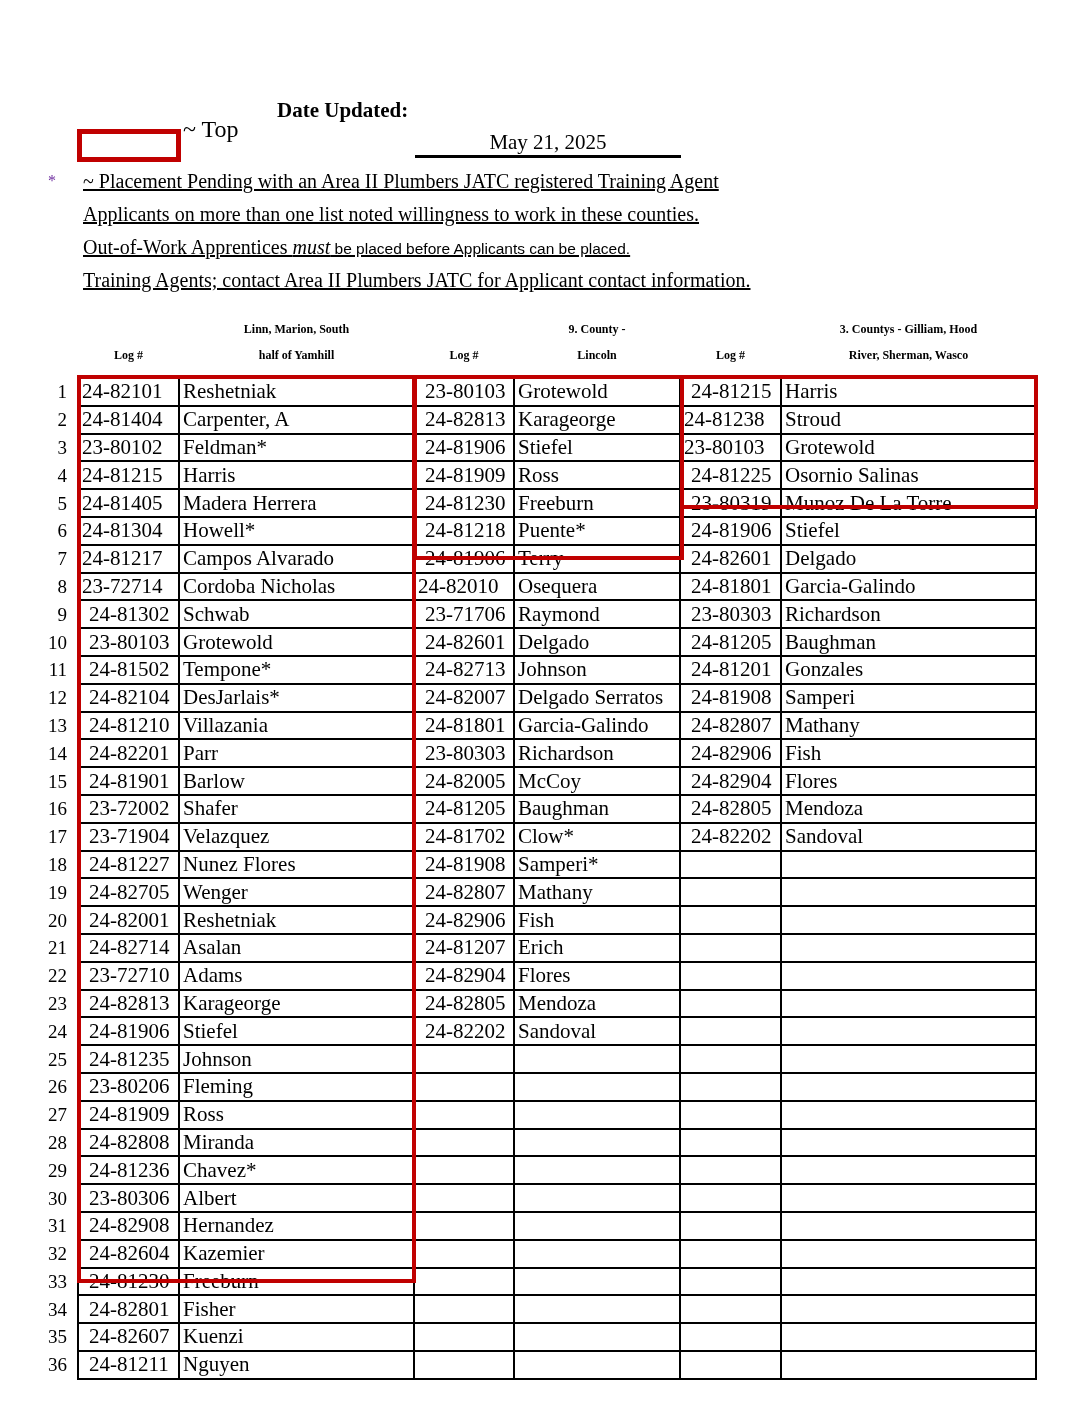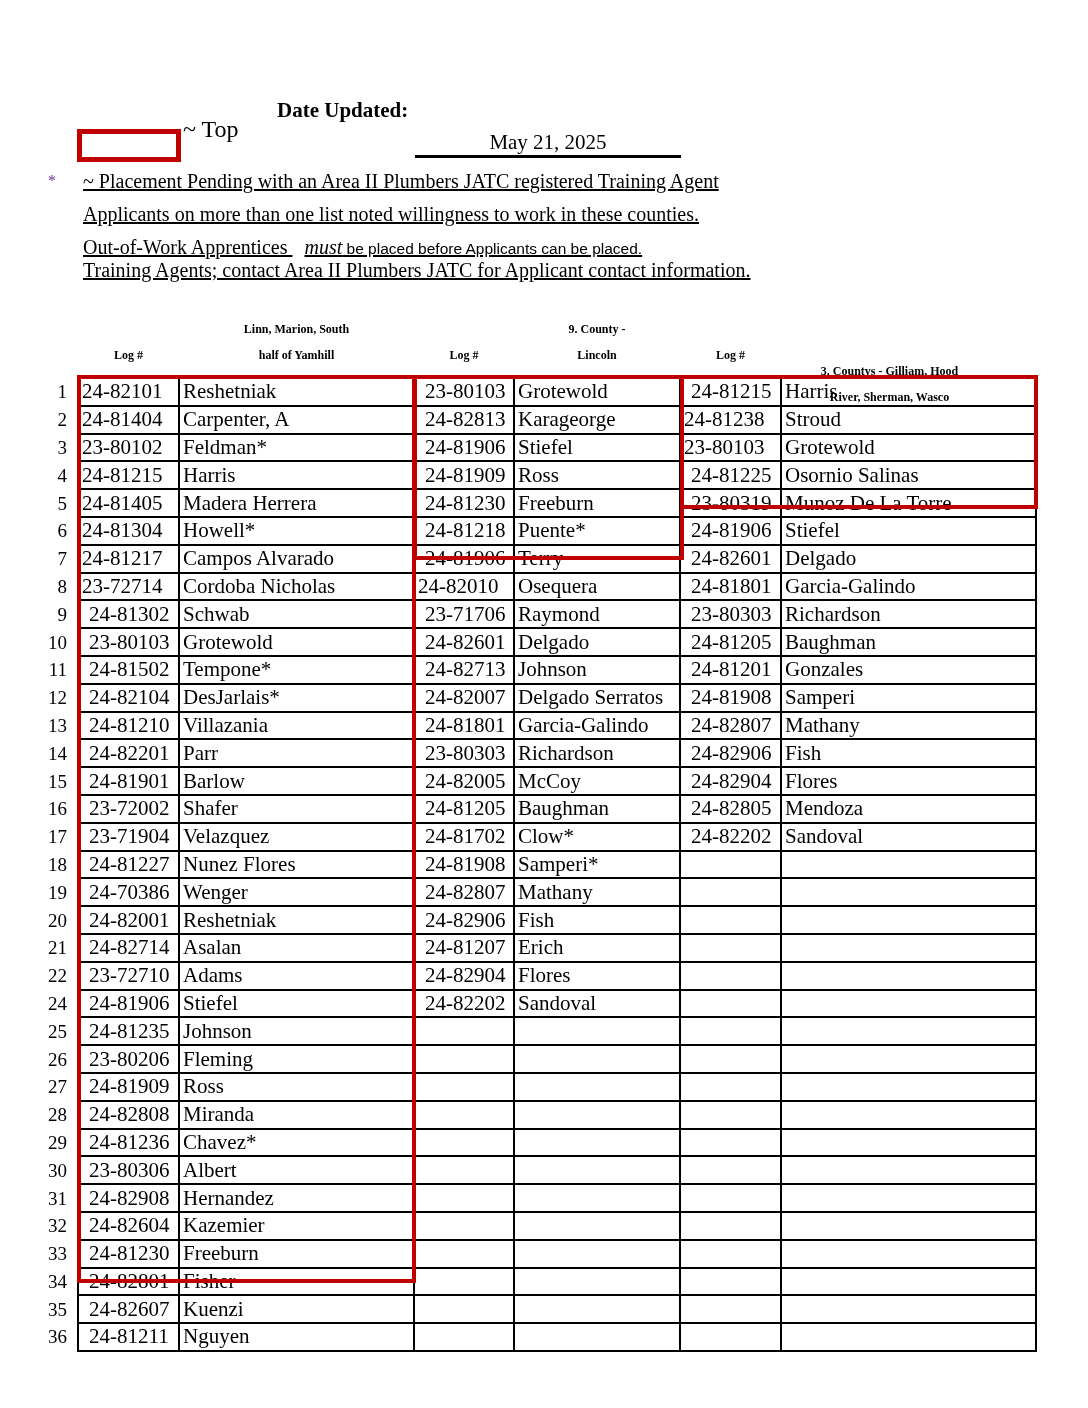--- a/index.html
+++ b/index.html
@@ -11,22 +11,22 @@
     .date-label { left: 277px; top: 97px; font-size: 21px; line-height: 26px; font-weight: bold; }
     .date-value { left: 415px; top: 97px; width: 266px; height: 26px; font-size: 21px; line-height: 26px;
                   text-align: center; border-bottom: 3px solid #000; margin-top: 32px; }
     .top-box { left: 77px; top: 129px; width: 94px; height: 23px; border: 5px solid #C00000; background: #fff; }
     .top-label { left: 183px; top: 116px; font-size: 24px; line-height: 26px; }
     .asterisk { left: 48px; top: 168px; font-size: 16px; line-height: 26px; color: #7030A0; }
     .note { left: 83px; font-size: 20px; line-height: 26px; text-decoration: underline; }
     .note-1 { top: 168px; }
     .note-2 { top: 201px; }
     .note-3 { top: 234px; }
-    .note-4 { top: 257px; }
-    .note-3 em { font-style: italic; margin-left: 12px; }
+    .note-4 { top: 267px; }
+    .note-3 em { font-style: italic; }
     .note-3 .sans { font-family: "Liberation Sans", "DejaVu Sans", sans-serif; font-size: 15.5px; }
 
     
     .hdr { top: 316px; font-size: 12px; line-height: 26px; font-weight: bold; text-align: center; }
     .hdr div { height: 26px; }
 
     
     .grid { position: absolute; left: 40px; top: 377px; border-collapse: collapse; table-layout: fixed;
             width: 996px; font-size: 21px; }
     .grid td { border: 2px solid #000; height: 25.8px; padding: 0; line-height: 23px;
@@ -73,21 +73,21 @@
     <div>Log #</div>
 </div>
 <div class="abs hdr" style="left:514px;width:166px;">
   <div>9. County -</div>
   <div>Lincoln</div>
 </div>
 <div class="abs hdr" style="left:680px;width:101px;">
   <div></div>
     <div>Log #</div>
 </div>
-<div class="abs hdr" style="left:762px;width:255px;margin-top:42px;">
+<div class="abs hdr" style="left:781px;width:255px;">
   <div>3. Countys - Gilliam, Hood</div>
   <div>River, Sherman, Wasco</div>
 </div>
 
 <table class="grid">
   <colgroup>
     <col style="width:38px">
       <col style="width:101px">
       <col style="width:235px">
     <col style="width:100px">
@@ -253,21 +253,21 @@
         <td class="rn">18</td>
         <td class="lg">24-81227</td>
         <td class="nm">Nunez Flores</td>
         <td class="lg">24-81908</td>
         <td class="nm">Samperi*</td>
         <td class="lg"></td>
         <td class="nm"></td>
       </tr>
     <tr>
         <td class="rn">19</td>
-        <td class="lg">24-70386</td>
+        <td class="lg">24-82705</td>
         <td class="nm">Wenger</td>
         <td class="lg">24-82807</td>
         <td class="nm">Mathany</td>
         <td class="lg"></td>
         <td class="nm"></td>
       </tr>
     <tr>
         <td class="rn">20</td>
         <td class="lg">24-82001</td>
         <td class="nm">Reshetniak</td>
@@ -288,20 +288,29 @@
     <tr>
         <td class="rn">22</td>
         <td class="lg">23-72710</td>
         <td class="nm">Adams</td>
         <td class="lg">24-82904</td>
         <td class="nm">Flores</td>
         <td class="lg"></td>
         <td class="nm"></td>
       </tr>
     <tr>
+        <td class="rn">23</td>
+        <td class="lg">24-82813</td>
+        <td class="nm">Karageorge</td>
+        <td class="lg">24-82805</td>
+        <td class="nm">Mendoza</td>
+        <td class="lg"></td>
+        <td class="nm"></td>
+      </tr>
+    <tr>
         <td class="rn">24</td>
         <td class="lg">24-81906</td>
         <td class="nm">Stiefel</td>
         <td class="lg">24-82202</td>
         <td class="nm">Sandoval</td>
         <td class="lg"></td>
         <td class="nm"></td>
       </tr>
     <tr>
         <td class="rn">25</td>

